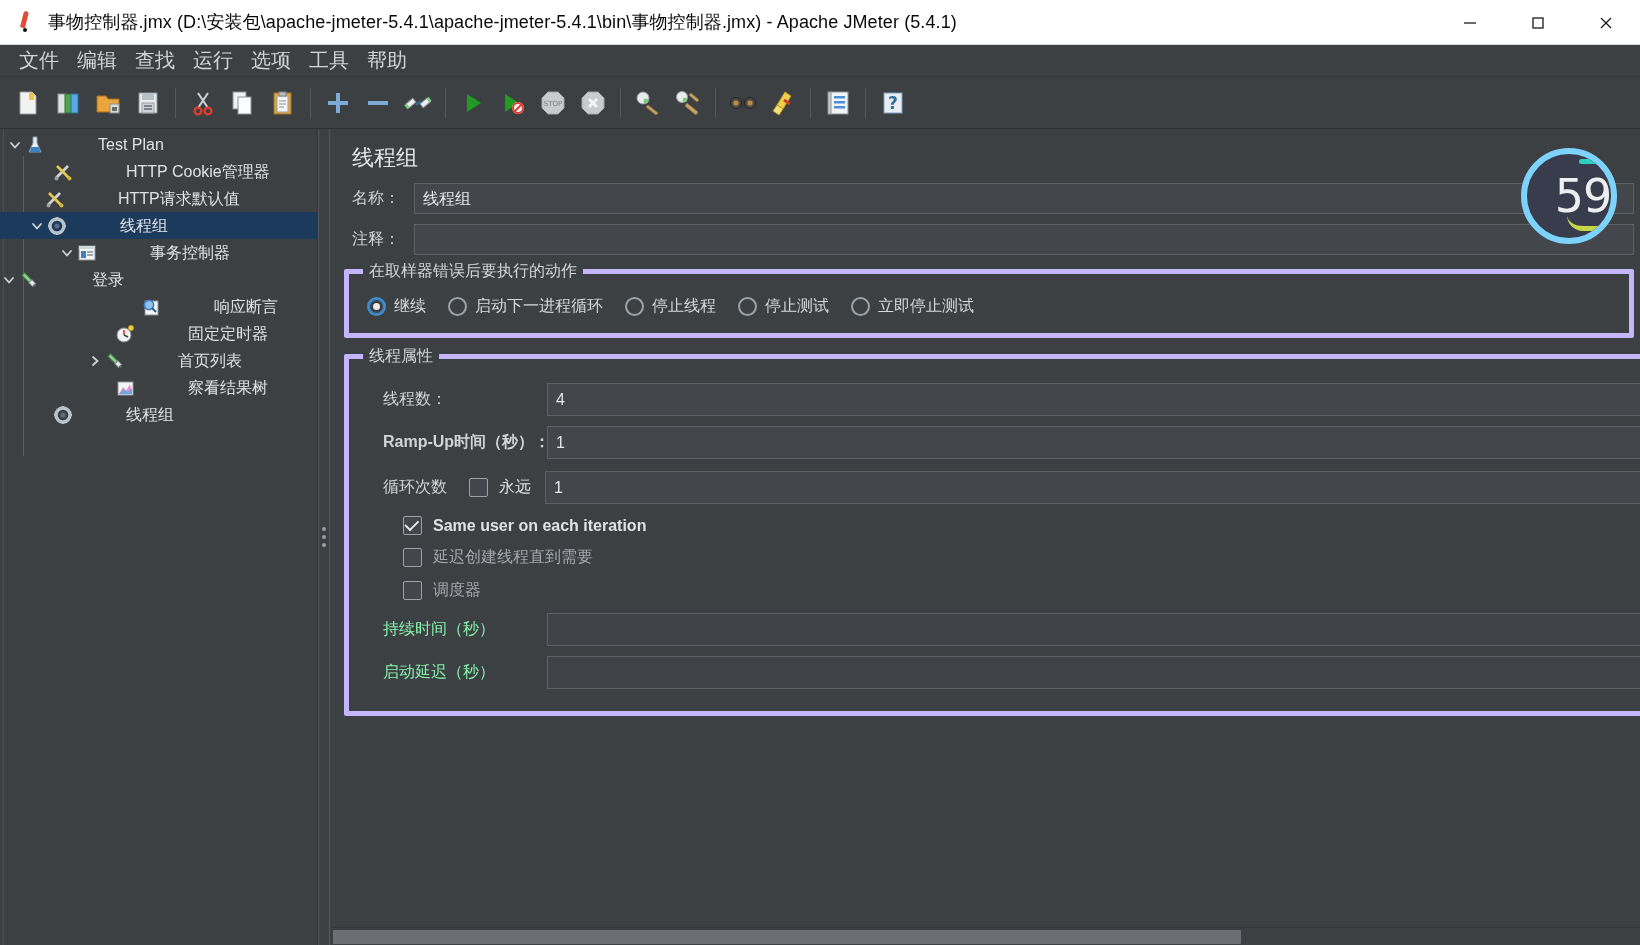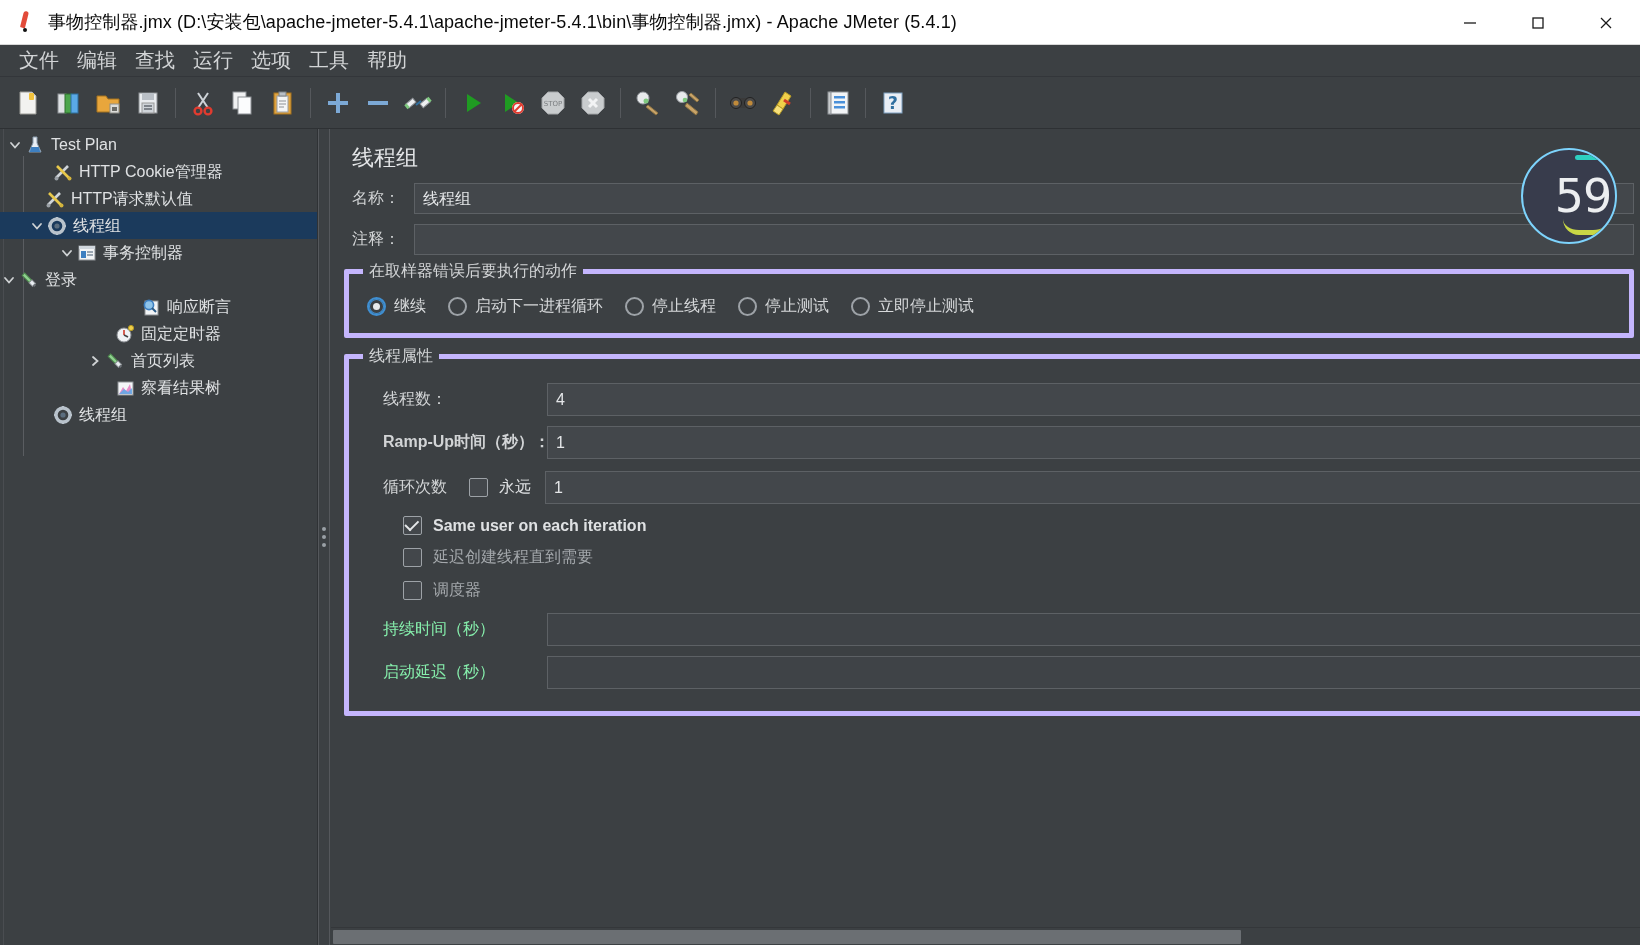--- a/index.html
+++ b/index.html
@@ -82,21 +82,21 @@
   .tnode.sel{ background:#1b3a5c; }
   .tnode .twist{
     width:18px; flex:0 0 18px; display:flex; align-items:center; justify-content:center;
     color:#cfd2d4;
   }
   .tnode .twist svg{ display:block; }
   .tnode .ticon{
     width:22px; height:20px; flex:0 0 22px; margin-right:5px;
     display:flex; align-items:center; justify-content:center; position:relative;
   }
-  .tnode .tlabel{ line-height:20px; }
+  .tnode .tlabel{ line-height:20px;margin-left:47px; }
   .guide{
     position:absolute; width:1px; background:#5a5d61; top:0; bottom:0;
   }
 
   
   #splitter{
     width:12px; flex:0 0 12px; background:#3c4043;
     position:relative; display:flex; align-items:center; justify-content:center;
     border-left:1px solid #55585c; border-right:1px solid #55585c;
   }
@@ -186,21 +186,21 @@
   }
   #hscroll .thumb{
     position:absolute; left:2px; top:2px; height:14px; width:908px;
     background:#6b6f73; border-radius:1px;
   }
 
   
   #bubble{
     position:absolute; left:1521px; top:148px; width:96px; height:96px;
     border-radius:50%; background:#383c4c;
-    border:2px solid #7dd3fc;
+    border:6px solid #7dd3fc;
     display:flex; align-items:center; justify-content:center;
     overflow:hidden;
   }
   #bubble .num{
     font-size:46px; color:#eceef0; font-family:"DejaVu Sans",sans-serif;
     letter-spacing:-1px; transform:translateX(14px);
   }
   #bubble .arc-top{
     position:absolute; top:5px; left:52px; width:30px; height:5px;
     background:#2ecfc0; border-radius:3px;

